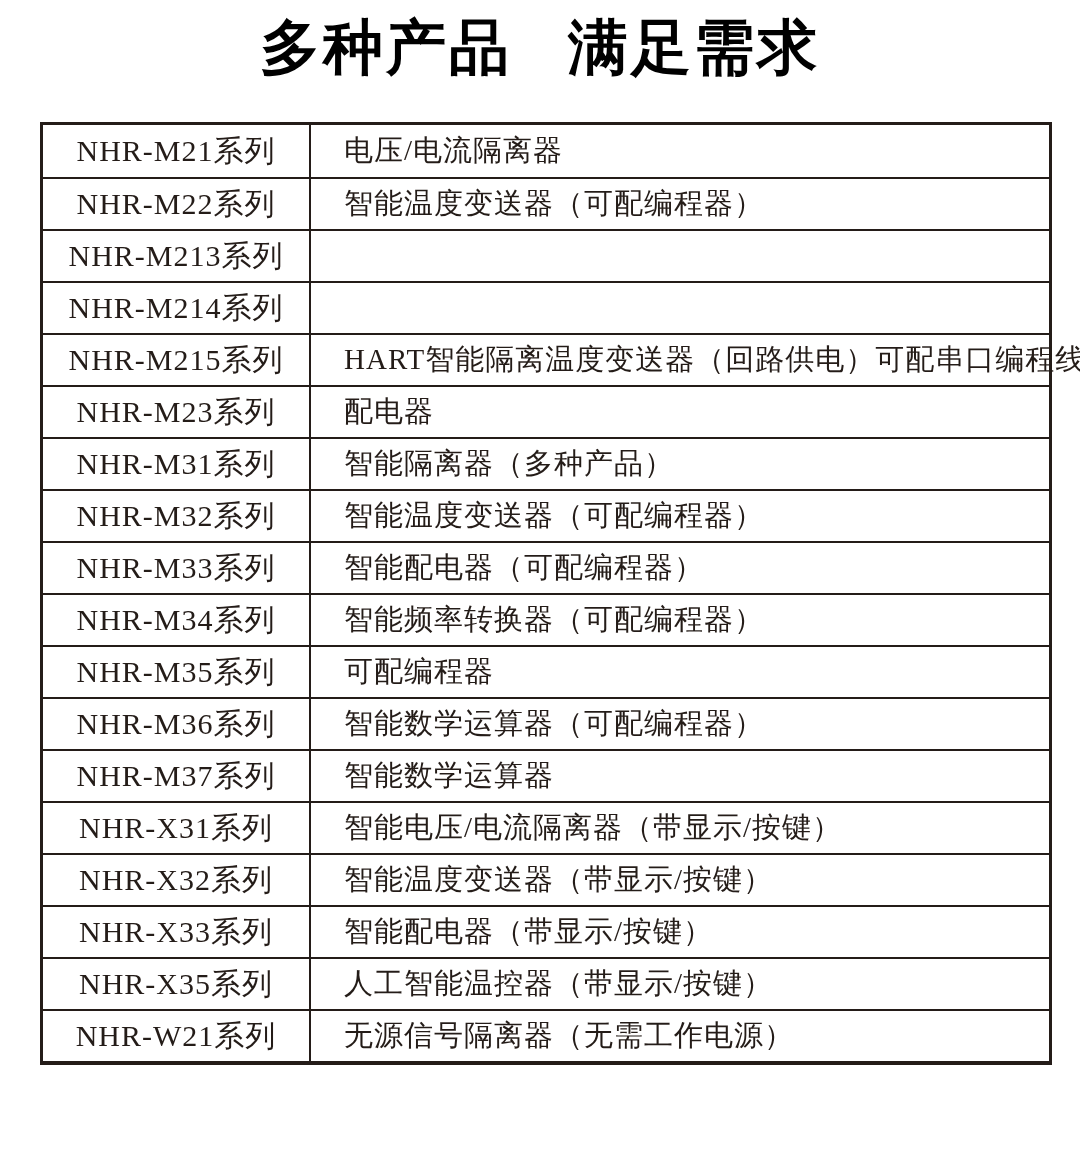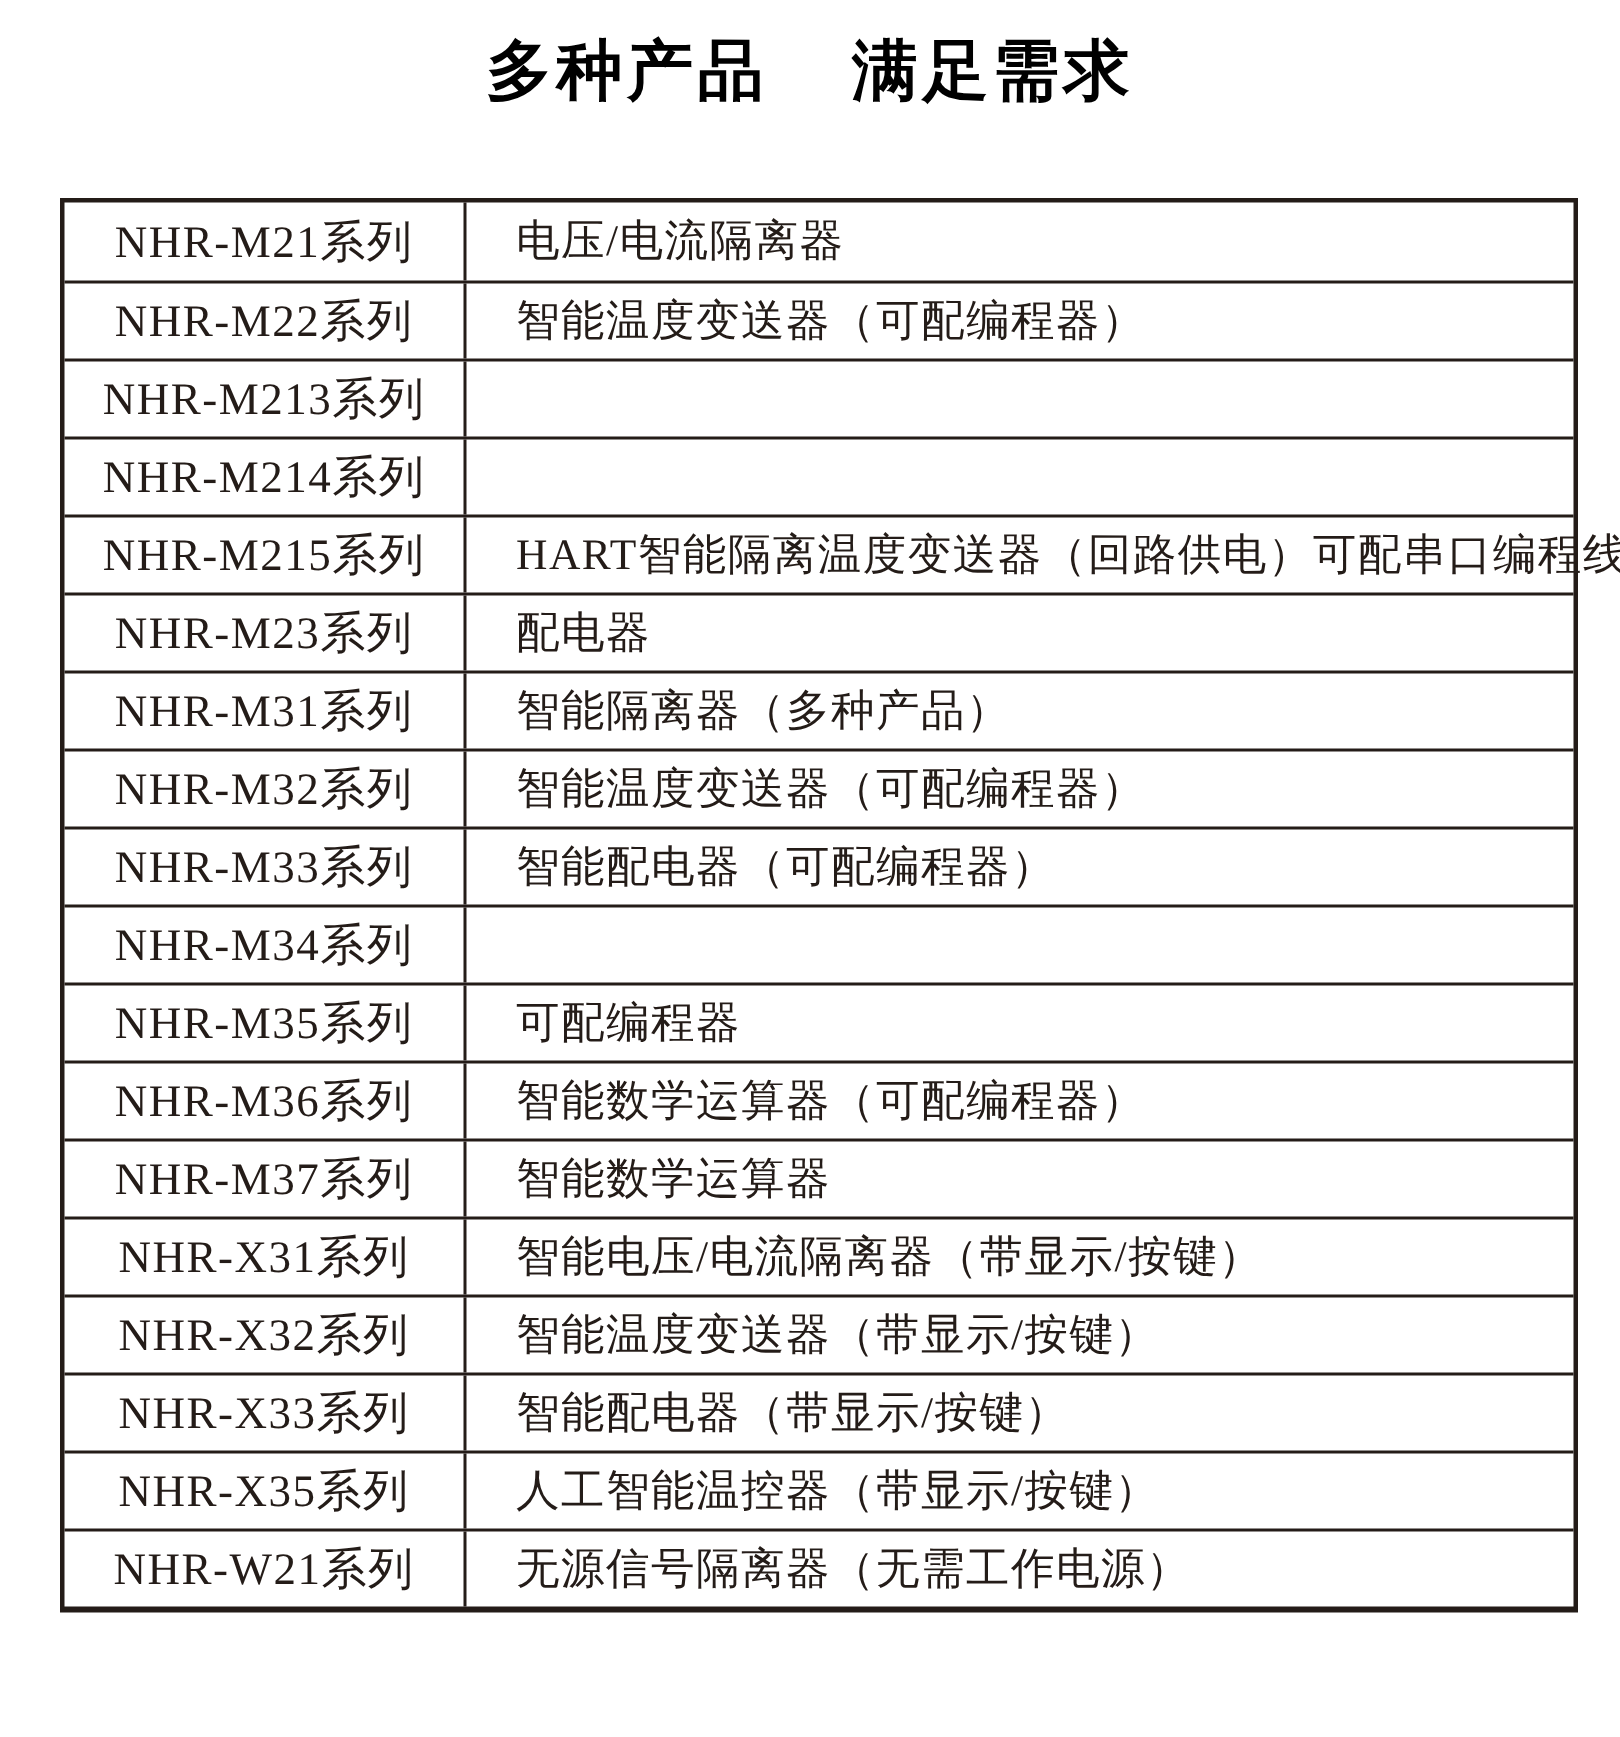--- a/index.html
+++ b/index.html
@@ -21,31 +21,31 @@
     position: absolute;
     top: 22px;
     left: 0;
     width: 100%;
     display: flex;
     justify-content: center;
     align-items: center;
     gap: 56px;
     font-family: "Liberation Sans", "DejaVu Sans", sans-serif;
     font-weight: 700;
-    font-size: 44px;
+    font-size: 60px;
     line-height: 52px;
     letter-spacing: 3px;
     color: var(--title-color, #000000);
     white-space: nowrap;
   }
   
   #product-table {
     position: absolute;
     left: 40px;
-    top: 132px;
+    top: 122px;
     width: 1012px;
     box-sizing: border-box;
     border: 3px solid var(--border-color, #241c18);
     border-bottom-width: 4px;
     background: #ffffff;
   }
   .row {
     display: flex;
     height: 52px;
     box-sizing: border-box;
@@ -119,20 +119,21 @@
       <div class="row">
         <div class="cell series">NHR-M32系列</div>
         <div class="cell desc">智能温度变送器（可配编程器）</div>
       </div>
       <div class="row">
         <div class="cell series">NHR-M33系列</div>
         <div class="cell desc">智能配电器（可配编程器）</div>
       </div>
       <div class="row">
         <div class="cell series">NHR-M34系列</div>
+        <div class="cell desc">智能频率转换器（可配编程器）</div>
       </div>
       <div class="row">
         <div class="cell series">NHR-M35系列</div>
         <div class="cell desc">可配编程器</div>
       </div>
       <div class="row">
         <div class="cell series">NHR-M36系列</div>
         <div class="cell desc">智能数学运算器（可配编程器）</div>
       </div>
       <div class="row">

